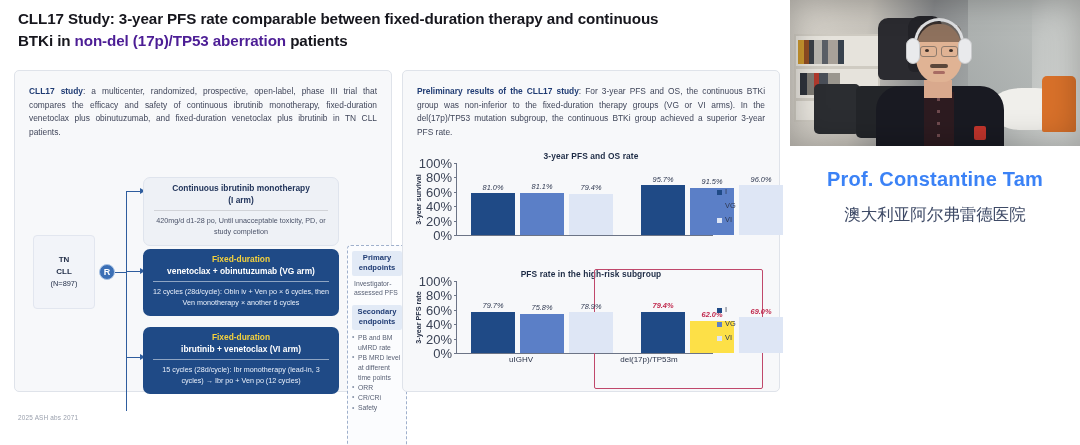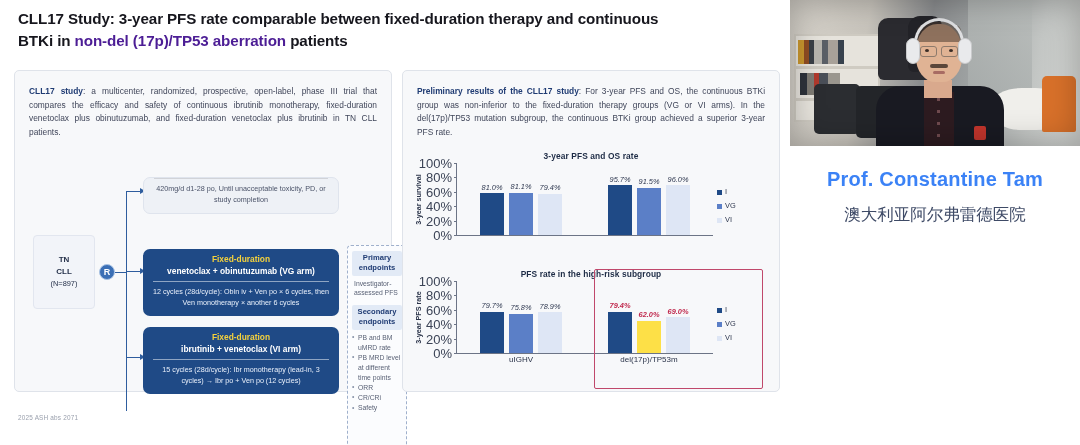--- a/index.html
+++ b/index.html
@@ -154,21 +154,21 @@
   .axis-h {
     position: absolute; left: 43px; right: 56px; top: 72px; height: 1px; background: #6c7486;
   }
 
   .bars {
     position: absolute; left: 44px; right: 56px; top: 0; height: 72px;
     display: flex;
   }
   .grp { flex: 1; position: relative; display: flex; align-items: flex-end;
          justify-content: center; gap: 5px; padding: 0 14px; height: 72px; }
-  .bar { width: 24px; position: relative; }
+  .bar { width: 44px; position: relative; }
   .bar i {
     position: absolute; bottom: 100%; left: 50%; transform: translateX(-50%);
     font-size: 7.4px; white-space: nowrap; margin-bottom: 1.5px; color: #2f3850;
   }
   .bar.red-lab i { color: #c02a4e; font-weight: bold; }
 
   .xlabels {
     position: absolute; left: 44px; right: 56px; top: 74px; display: flex;
   }
   .xlabels div { flex: 1; text-align: center; font-size: 8px; color: #2a3349; }
@@ -291,20 +291,24 @@
         </div>
 
         <div class="r-circle">R</div>
         <div class="rail"></div>
         <div class="vrail"></div>
         <div class="branch" style="top:42px"></div>
         <div class="branch" style="top:122px"></div>
         <div class="branch" style="top:208px"></div>
 
         <div class="arm arm-i">
+          <div class="arm-head">
+            <span>Continuous  ibrutinib monotherapy</span><br>
+            <span>(I arm)</span>
+          </div>
           <div class="arm-rule"></div>
           <div class="arm-body">420mg/d d1-28 po,  Until unacceptable toxicity, PD, or study completion</div>
         </div>
 
         <div class="arm arm-vg">
           <div class="arm-head">
             <span>Fixed-duration</span>
             <span class="sub">venetoclax + obinutuzumab (VG arm)</span>
           </div>
           <div class="arm-rule"></div>

